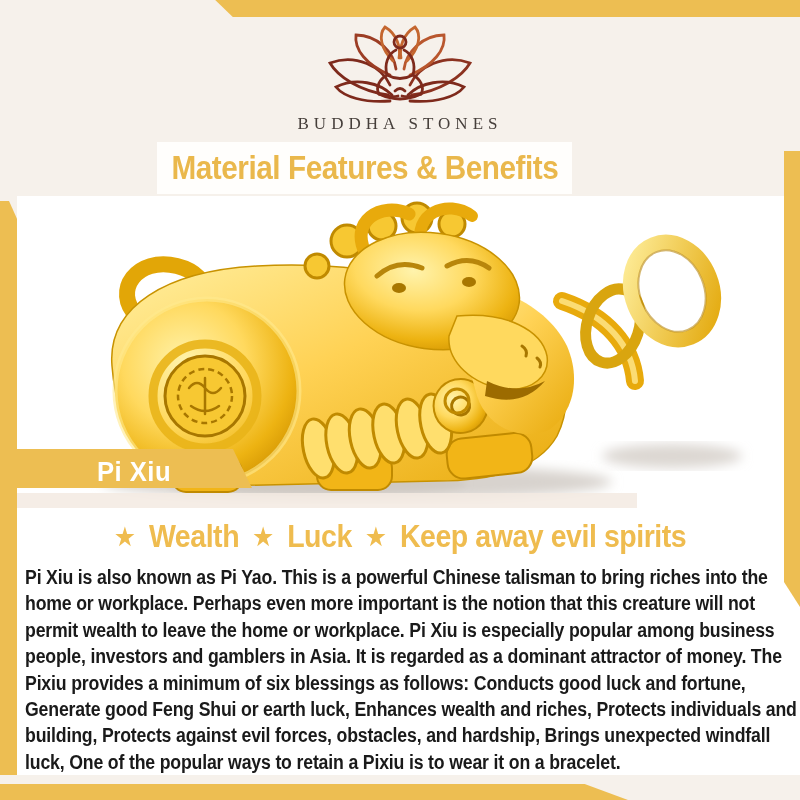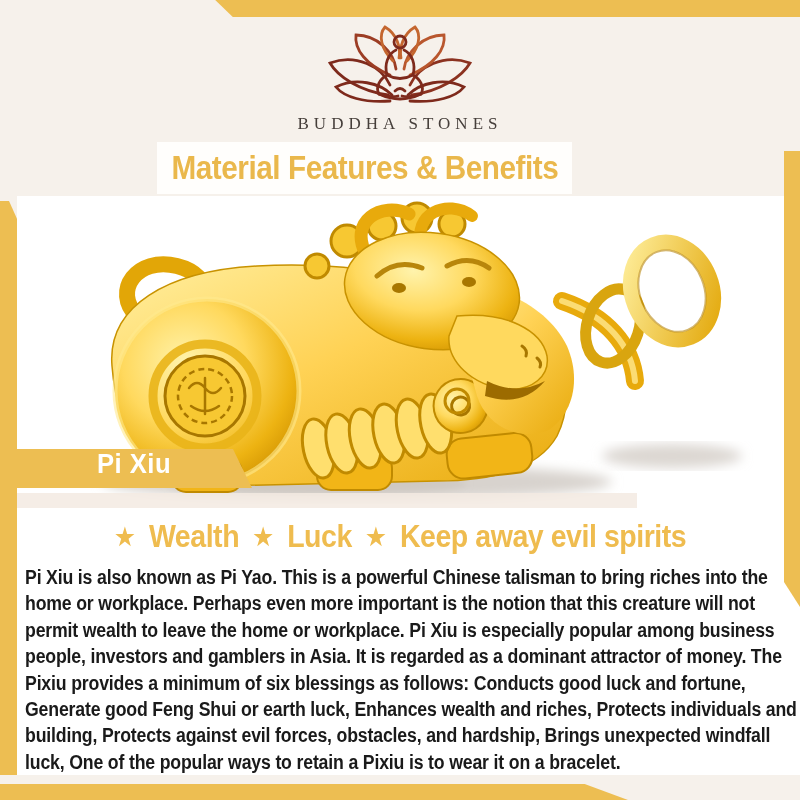--- a/index.html
+++ b/index.html
@@ -42,21 +42,21 @@
   
   .content-bg{left:17px;top:196px;width:783px;height:579px;background:#FFFFFF;}
   .photo-strip-shade{left:17px;top:493px;width:620px;height:15px;background:#F3EAE2;opacity:.85;}
 
   
   .photo{left:17px;top:196px;width:783px;height:313px;}
 
   
   .pixiu-banner{left:17px;top:449px;width:235px;height:39px;background:var(--gold);
     clip-path:polygon(0 0,91.9% 0,100% 100%,0 100%);
-    display:flex;align-items:flex-start;justify-content:center;}
+    display:flex;align-items:flex-end;justify-content:center;}
   .pixiu-label{color:#FFFFFF;font-weight:700;font-size:27px;transform:scaleX(.95);
     letter-spacing:.5px;}
 
   
   .benefits{left:17px;top:519px;width:766px;display:flex;align-items:center;
     justify-content:center;gap:14px;transform:scaleX(.92);transform-origin:center;}
   .benefit-word{font-size:31px;font-weight:700;color:var(--heading_gold);white-space:nowrap;
     letter-spacing:-.5px;}
   .star{font-size:27px;color:var(--heading_gold);line-height:31px;}
 

